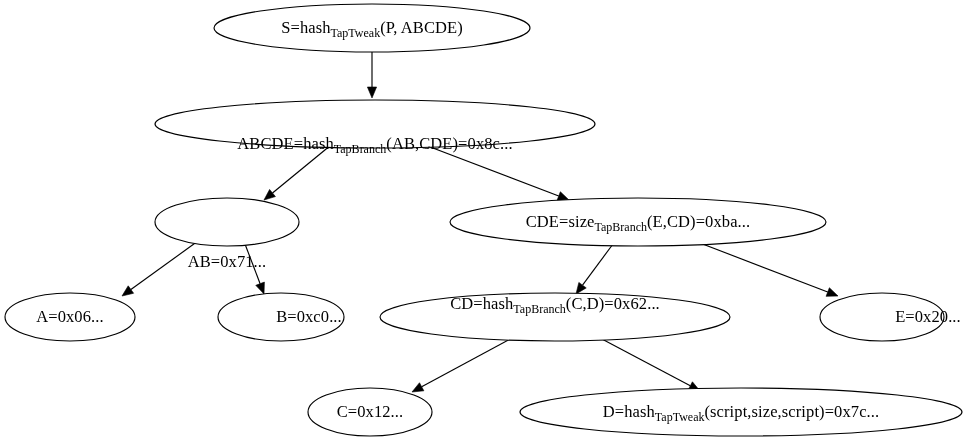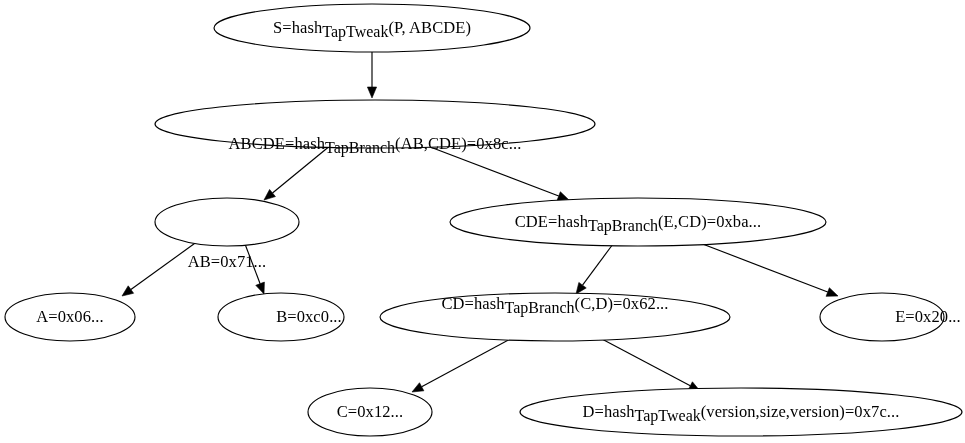--- a/index.html
+++ b/index.html
@@ -29,21 +29,21 @@
     color: #000000;
     font-family: "Liberation Serif", "DejaVu Serif", serif;
     font-size: 16.5px;
     line-height: 1;
     white-space: nowrap;
     transform: translate(-50%, -50%);
     pointer-events: none;
     letter-spacing: 0.1px;
   }
   .node-label sub {
-    font-size: 16px;
+    font-size: 12px;
     vertical-align: baseline;
     position: relative;
     top: 3.5px;
     letter-spacing: 0;
   }
   .ell {
     fill: #ffffff;
     stroke: #000000;
     stroke-width: 1.15;
   }
@@ -109,22 +109,22 @@
       <ellipse cx="555" cy="317" rx="175" ry="24" class="ell"></ellipse>
       <ellipse cx="882" cy="317" rx="62" ry="24" class="ell"></ellipse>
       <ellipse cx="370" cy="412" rx="62" ry="24" class="ell"></ellipse>
       <ellipse cx="741" cy="412" rx="221" ry="24" class="ell"></ellipse>
     </svg>
 
   <div id="label-layer">
       <div class="node-label" title="S=hash_TapTweak(P, ABCDE)" style="left: 372px; top: 28px;"><span>S=hash</span><sub>TapTweak</sub><span>(P, ABCDE)</span></div>
       <div class="node-label" title="ABCDE=hash_TapBranch(AB,CDE)=0x8c..." style="left: 375px; top: 124px; margin-top: 20px;"><span>ABCDE=hash</span><sub>TapBranch</sub><span>(AB,CDE)=0x8c...</span></div>
       <div class="node-label" title="AB=0x71..." style="left: 227px; top: 222px; margin-top: 40px;"><span>AB=0x71...</span></div>
-      <div class="node-label" title="CDE=hash_TapBranch(E,CD)=0xba..." style="left: 638px; top: 222px;"><span>CDE=hash</span><sub>TapBranch</sub><span>(E,CD)=0xba...</span></div>
+      <div class="node-label" title="CDE=hash_TapBranch(E,CD)=0xba..." style="left: 638px; top: 222px;"><span>CDE=size</span><sub>TapBranch</sub><span>(E,CD)=0xba...</span></div>
       <div class="node-label" title="A=0x06..." style="left: 70px; top: 317px;"><span>A=0x06...</span></div>
       <div class="node-label" title="B=0xc0..." style="left: 281px; top: 317px; margin-left: 28px;"><span>B=0xc0...</span></div>
       <div class="node-label" title="CD=hash_TapBranch(C,D)=0x62..." style="left: 555px; top: 304px;"><span>CD=hash</span><sub>TapBranch</sub><span>(C,D)=0x62...</span></div>
       <div class="node-label" title="E=0x20..." style="left: 928px; top: 317px;"><span>E=0x20...</span></div>
       <div class="node-label" title="C=0x12..." style="left: 370px; top: 412px; text-align: center;"><span>C=0x12...</span></div>
-      <div class="node-label" title="D=hash_TapLeaf(version,size,script)=0x7c..." style="left: 741px; top: 412px;"><span>D=hash</span><sub>TapTweak</sub><span>(version,size,version)=0x7c...</span></div>
+      <div class="node-label" title="D=hash_TapLeaf(version,size,script)=0x7c..." style="left: 741px; top: 412px;"><span>D=hash</span><sub>TapTweak</sub><span>(script,size,script)=0x7c...</span></div>
     </div>
 
 </div>
 
 </body></html>

